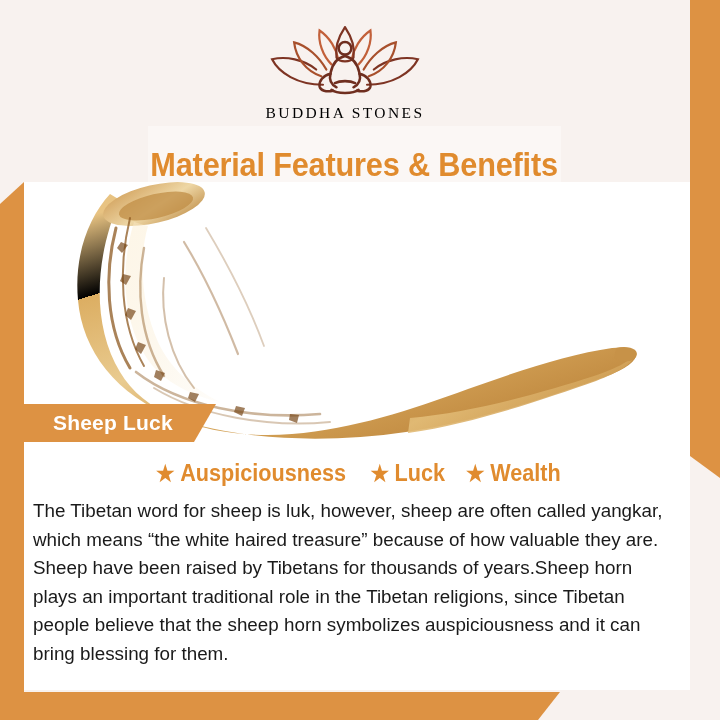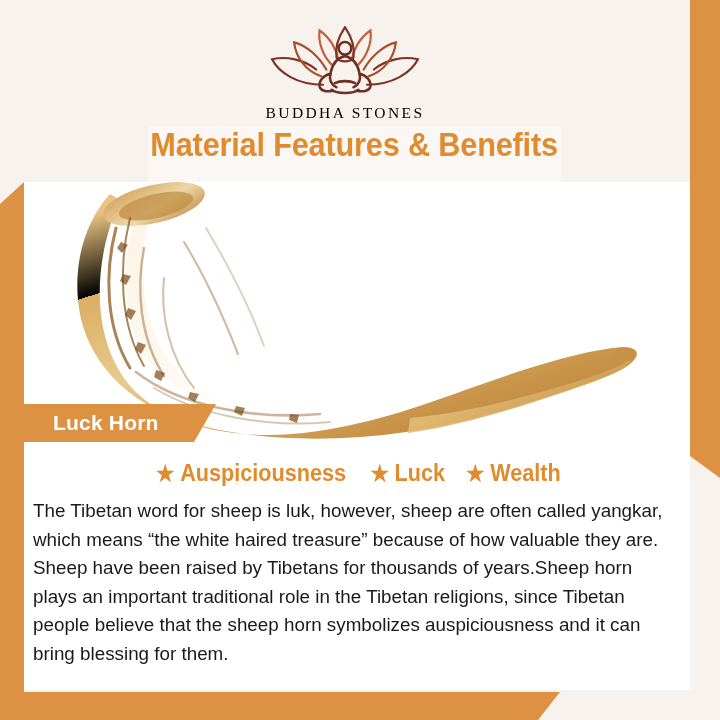--- a/index.html
+++ b/index.html
@@ -51,21 +51,21 @@
   .logo-text{
     margin-top:4px;
     font-family:"Liberation Serif", serif;
     font-size:15.5px;letter-spacing:2.4px;color:#000000;font-weight:400;
   }
 
   
   .title-plate{
     position:absolute;left:148px;right:129px;top:126px;height:58px;
     background:#fbf7f5;
-    display:flex;align-items:flex-start;justify-content:center;
+    display:flex;align-items:flex-end;justify-content:center;
   }
   .title-text{
     font-family:"Liberation Sans Narrow","Liberation Sans",sans-serif;
     font-weight:bold;
     font-size:33px;
     color:#e08b2e;
     letter-spacing:-0.2px;
     transform:scaleX(0.93);
     white-space:nowrap;
   }
@@ -240,21 +240,21 @@
         <path d="M166,210 l9,2 -4,8 -7,-4 Z"></path>
         <path d="M212,224 l9,2 -3,8 -8,-4 Z"></path>
         <path d="M266,232 l9,1 -2,8 -8,-3 Z"></path>
       </g>
 
       <path d="M592,166 C 606,163 616,168 612,175 C 608,181 598,180 590,176 Z" fill="#c79248"></path>
     </svg>
   </div>
 
   <div class="horn-label">
-    <span>Luck Horn</span>
+    <span>Sheep Luck</span>
   </div>
 
   <div class="body-panel">
     <div class="benefits">
       <div class="benefit">
         <span class="star">★</span>
         <span>Auspiciousness</span>
       </div>
       <div class="benefit">
         <span class="star">★</span>

